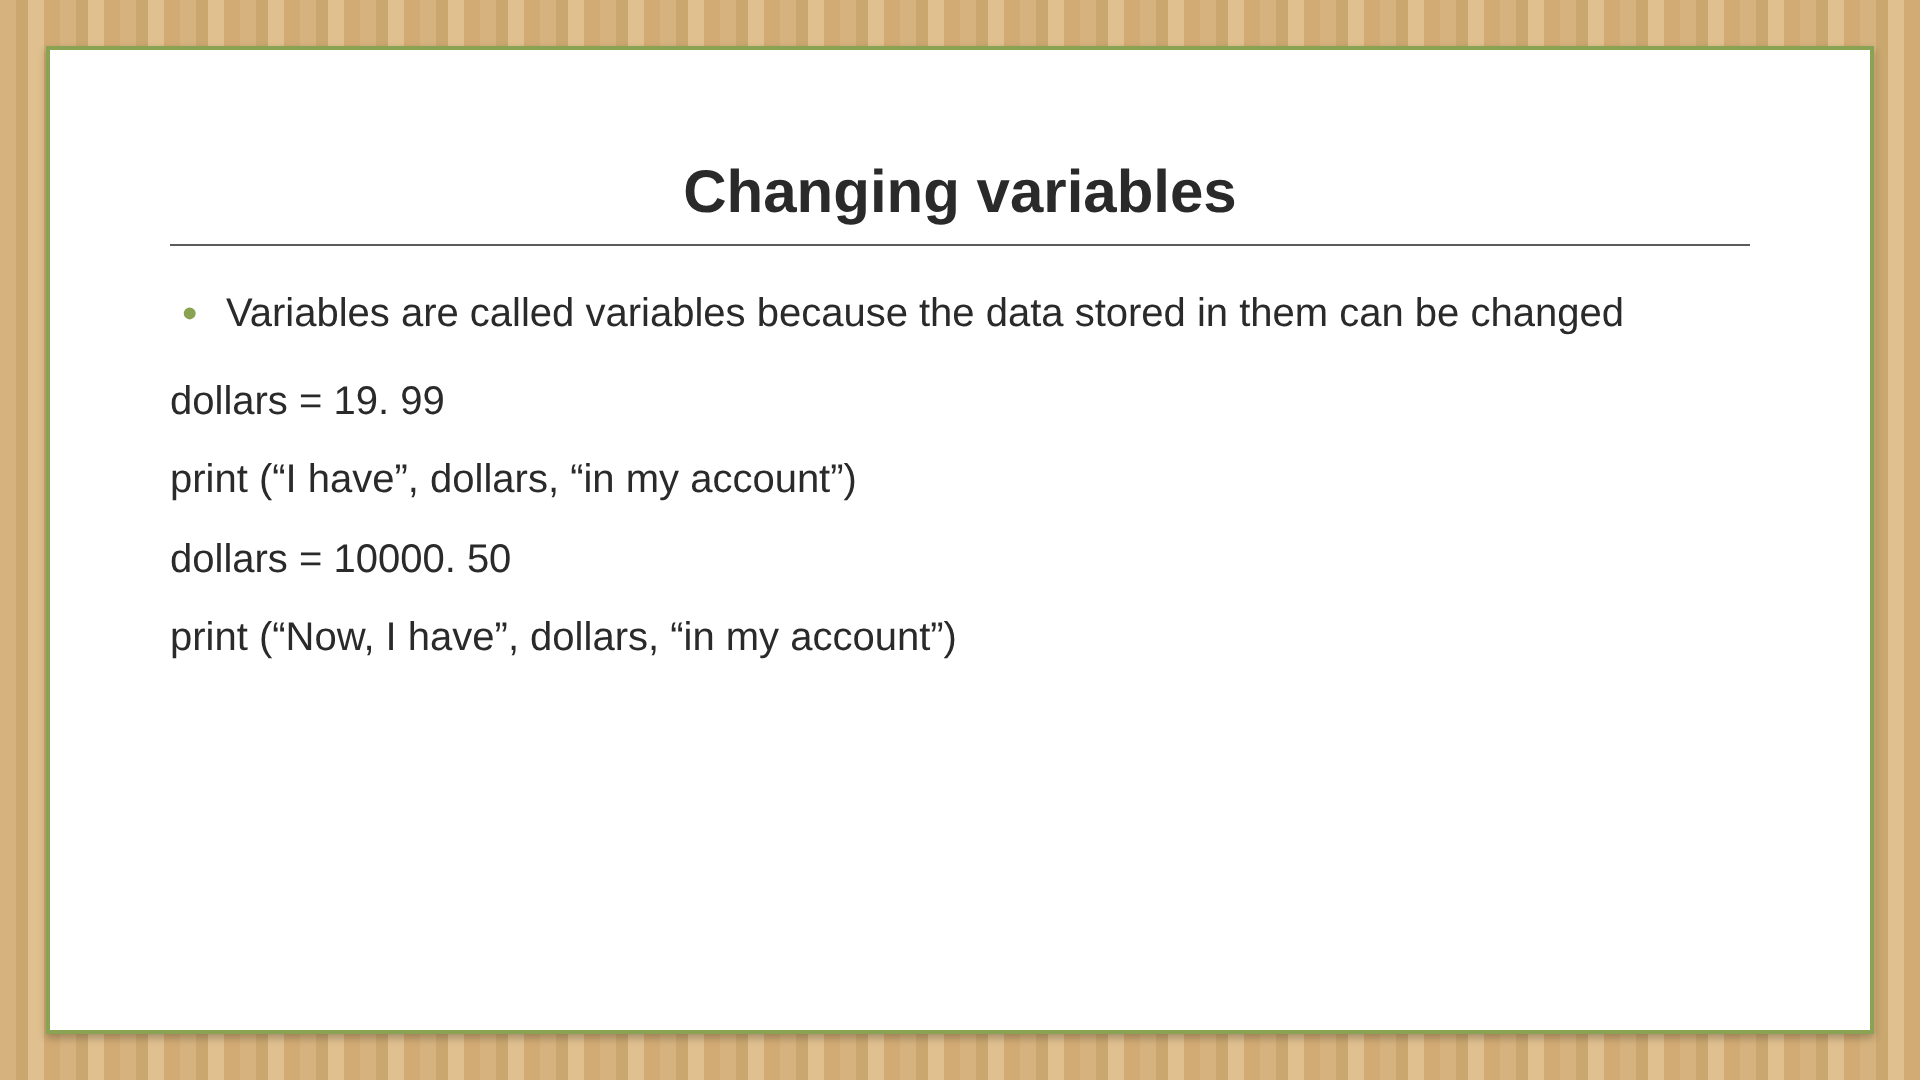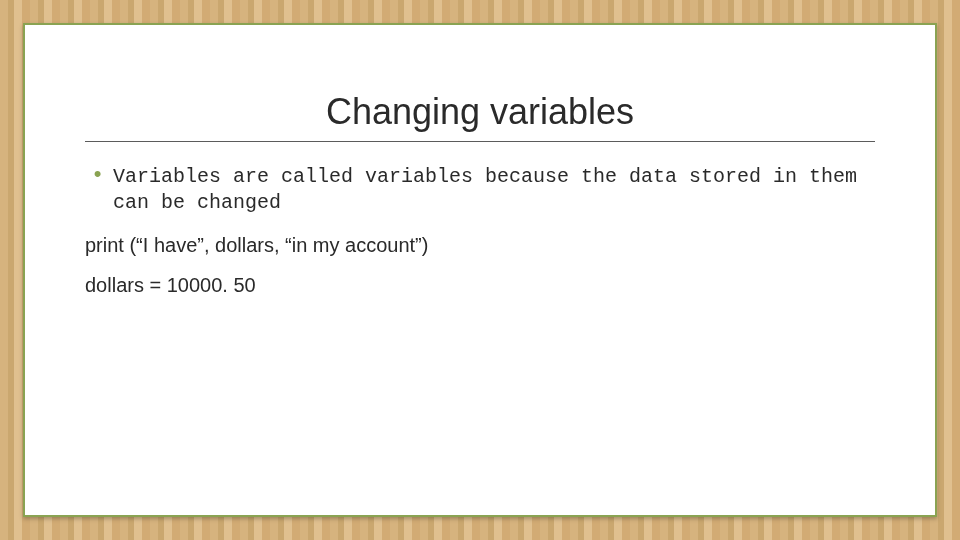--- a/index.html
+++ b/index.html
@@ -28,44 +28,43 @@
   .panel {
     box-sizing: border-box;
     width: 914px;
     height: 494px;
     background: #ffffff;
     border: 2px solid #8aa352;
     box-shadow: 0 2px 4px rgba(0,0,0,0.25);
     padding: 50px 60px 30px 60px;
   }
   .title {
-    font-size: 36px;
+    font-size: 30px;
     color: #2a2a2a;
     text-align: center;
-    margin: 16px 0 8px 0;
-    font-weight: 400;
+    margin: 5px 0 8px 0;
+    font-weight: 700;
   }
   .rule {
     border: none;
     border-top: 1.5px solid #5b5b5b;
     margin: 8px 0 22px 0;
   }
   .bullets {
     list-style: none;
     padding: 0;
     margin: 0 0 14px 0;
   }
   .bullets li {
     position: relative;
     padding-left: 28px;
     font-size: 20px;
     color: #2a2a2a;
     line-height: 1.28;
     margin-bottom: 18px;
-    font-family: Liberation Mono, monospace;
   }
   .bullets li::before {
     content: "•";
     position: absolute;
     left: 6px;
     top: 0;
     color: #8aa352;
     font-size: 22px;
     line-height: 1.1;
   }
@@ -79,16 +78,18 @@
 </head>
 <body>
 
 <div class="bg">
   <div class="panel">
     <h1 class="title">Changing variables</h1>
     <hr class="rule">
     <ul class="bullets">
       <li>Variables are called variables because the data stored in them can be changed</li>
     </ul>
+    <p class="code-line">dollars = 19. 99</p>
     <p class="code-line">print (“I have”, dollars, “in my account”)</p>
     <p class="code-line">dollars = 10000. 50</p>
+    <p class="code-line">print (“Now, I have”, dollars, “in my account”)</p>
   </div>
 </div>
 
 </body></html>

